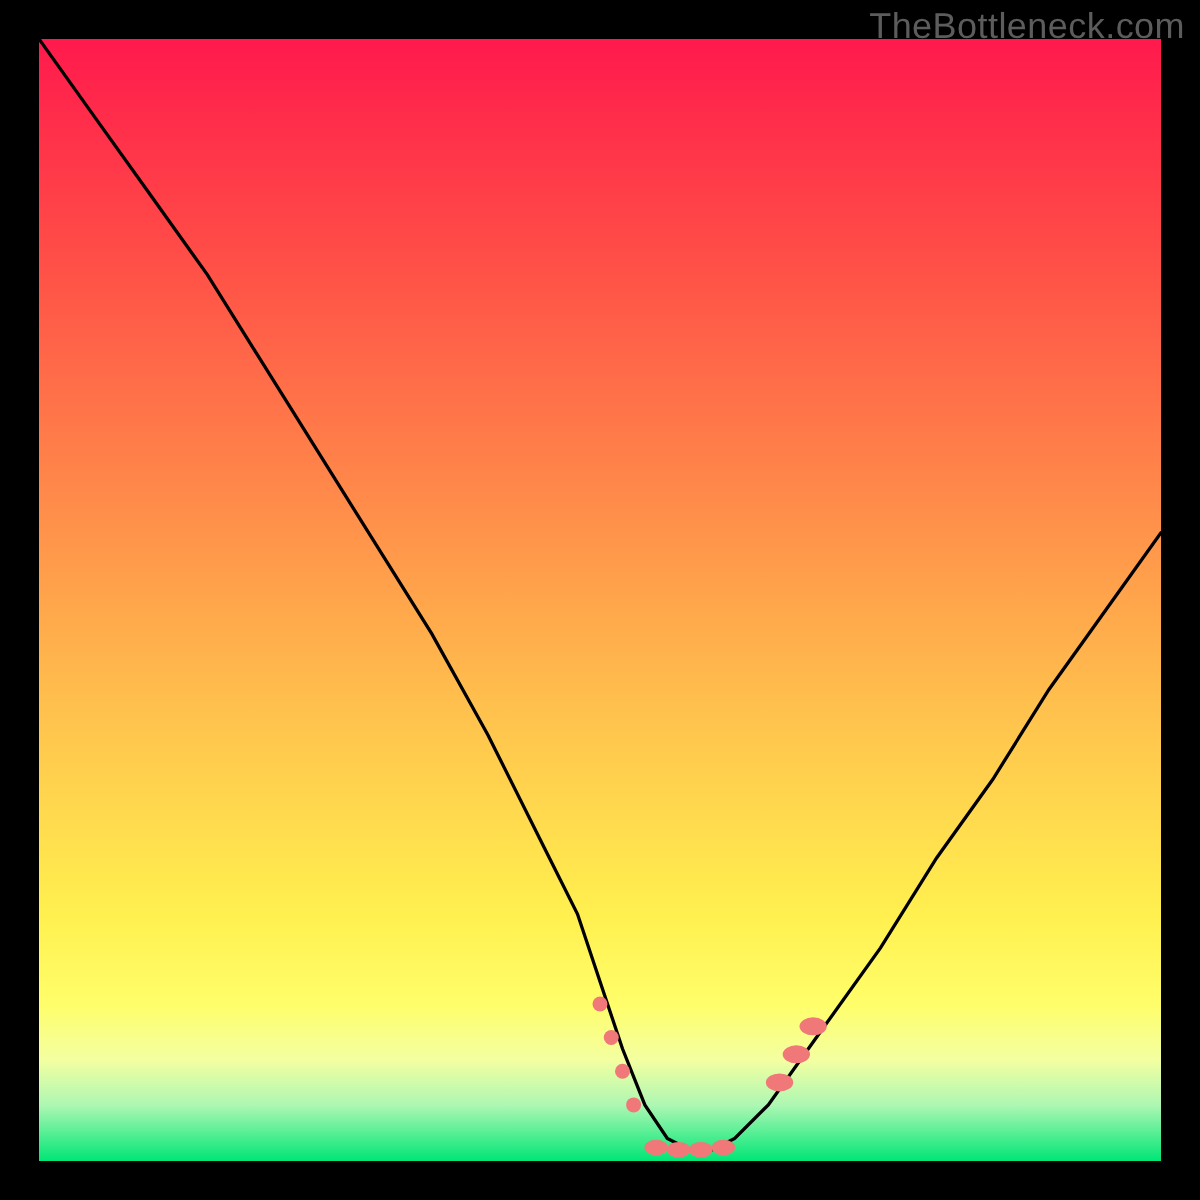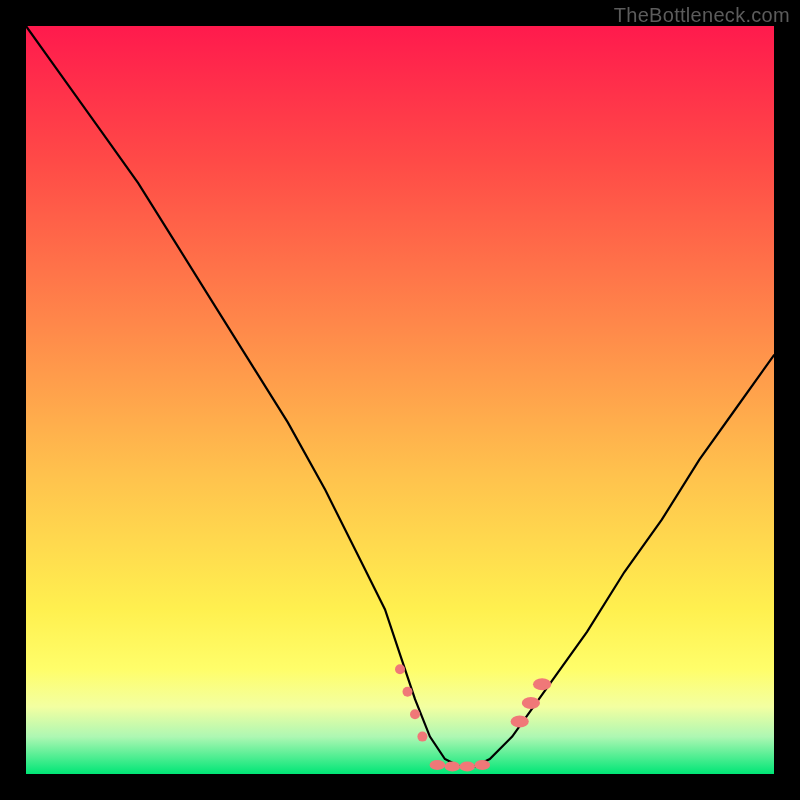--- a/index.html
+++ b/index.html
@@ -29,21 +29,21 @@
       #aef7b3 95%,
       #00e676 100%
     );
     overflow: hidden;
   }
   .watermark {
     position: absolute;
     top: 4px;
     right: 10px;
     color: #5c5c5c;
-    font-size: 20px;
+    font-size: 24px;
     font-weight: 500;
     letter-spacing: 0.3px;
     z-index: 50;
   }
   svg.curve {
     position: absolute;
     left: 0;
     top: 0;
     width: 748px;
     height: 748px;

